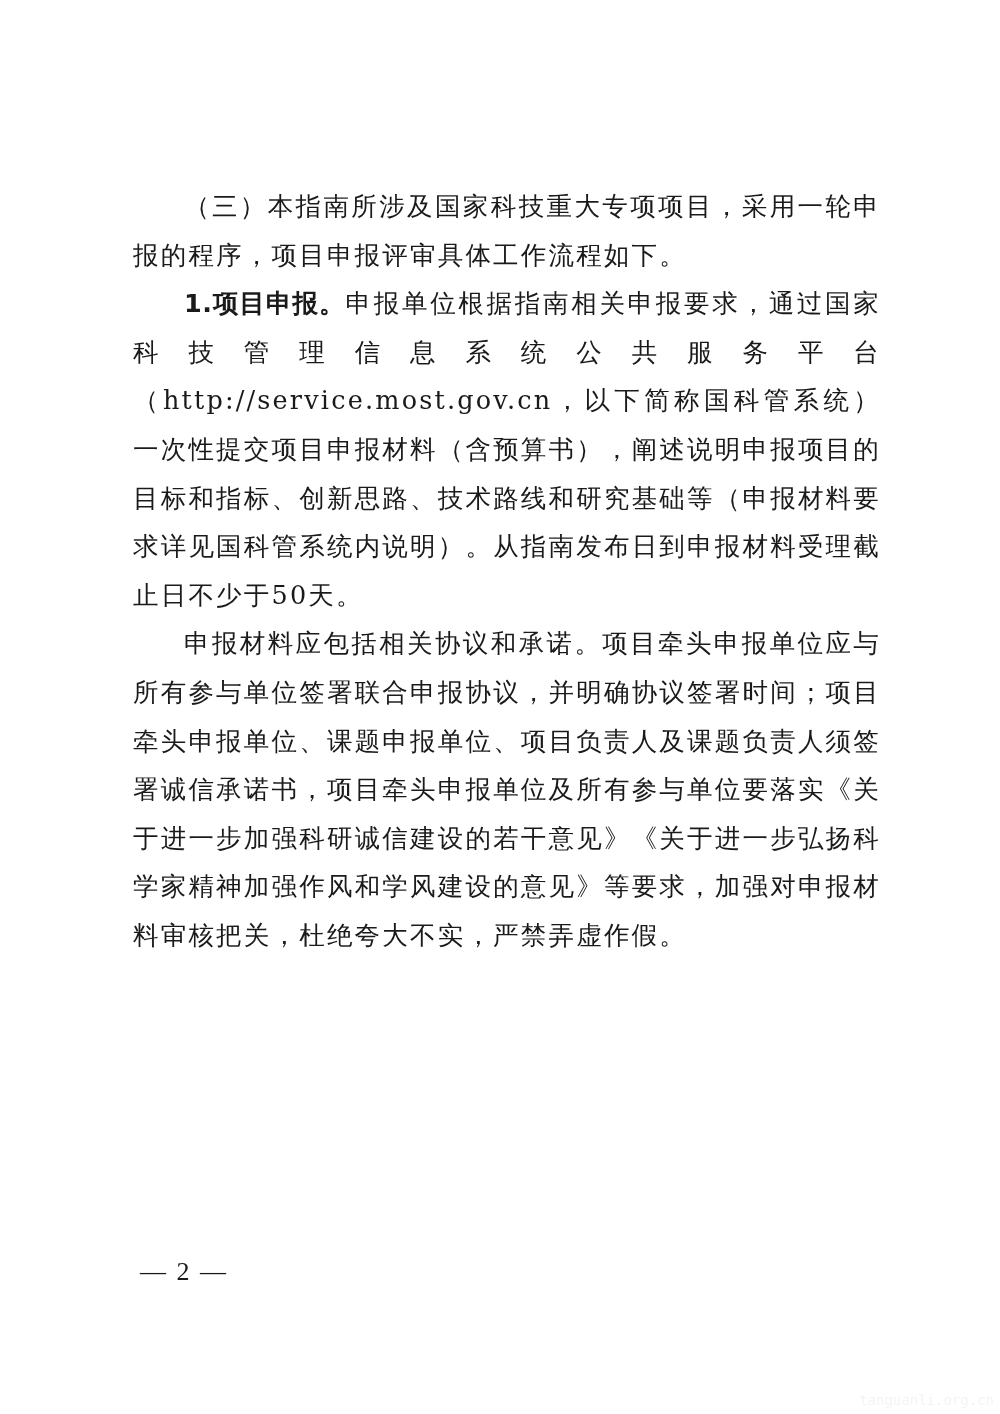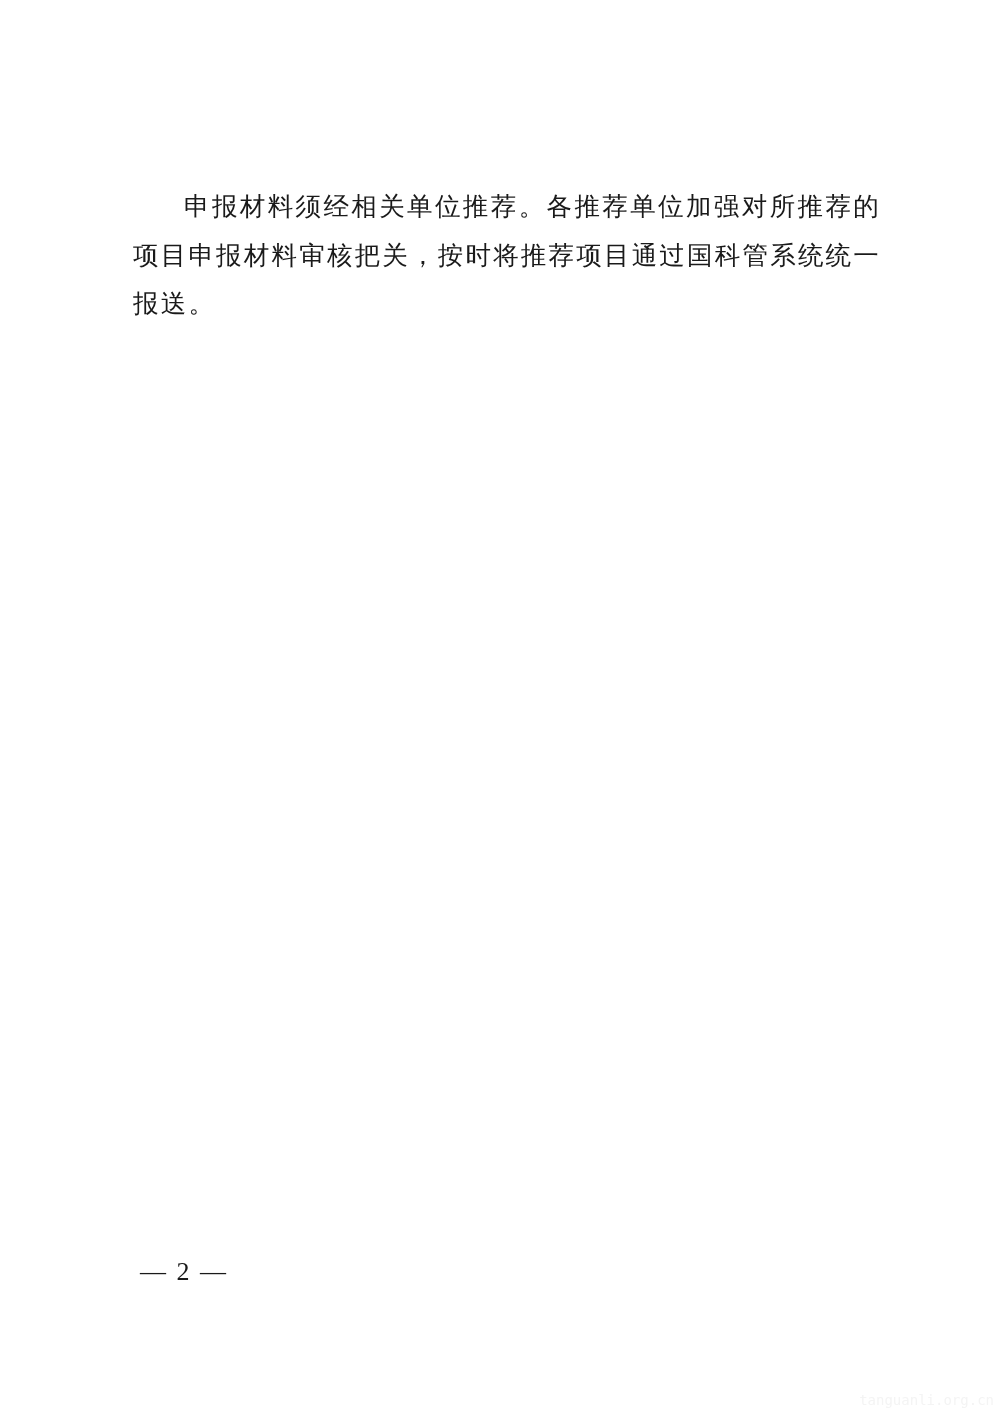--- a/index.html
+++ b/index.html
@@ -34,18 +34,24 @@
     position: absolute; right: 6px; bottom: 6px;
     font-family: "DejaVu Sans Mono", monospace;
     font-size: 14px; color: #f4f4f4;
   }
 </style>
 </head>
 <body>
 
 <div class="page-body">
   <p class="para">
-    <span class="heading"></span><span>申报材料须经相关单位推荐。各推荐单位加强对所推荐的项目申报材料审核把关，按时将推荐项目通过国科管系统统一报送。</span>
+    <span class="heading"></span><span>（三）本指南所涉及国家科技重大专项项目，采用一轮申报的程序，项目申报评审具体工作流程如下。</span>
+  </p>
+  <p class="para">
+    <span class="heading">1.项目申报。</span><span>申报单位根据指南相关申报要求，通过国家科技管理信息系统公共服务平台（http://service.most.gov.cn，以下简称国科管系统）一次性提交项目申报材料（含预算书），阐述说明申报项目的目标和指标、创新思路、技术路线和研究基础等（申报材料要求详见国科管系统内说明）。从指南发布日到申报材料受理截止日不少于50天。</span>
+  </p>
+  <p class="para">
+    <span class="heading"></span><span>申报材料应包括相关协议和承诺。项目牵头申报单位应与所有参与单位签署联合申报协议，并明确协议签署时间；项目牵头申报单位、课题申报单位、项目负责人及课题负责人须签署诚信承诺书，项目牵头申报单位及所有参与单位要落实《关于进一步加强科研诚信建设的若干意见》《关于进一步弘扬科学家精神加强作风和学风建设的意见》等要求，加强对申报材料审核把关，杜绝夸大不实，严禁弄虚作假。</span>
   </p>
 </div>
 
 <div class="page-number">— 2 —</div>
 <div class="watermark">tanguanli.org.cn</div>
 
 </body></html>

